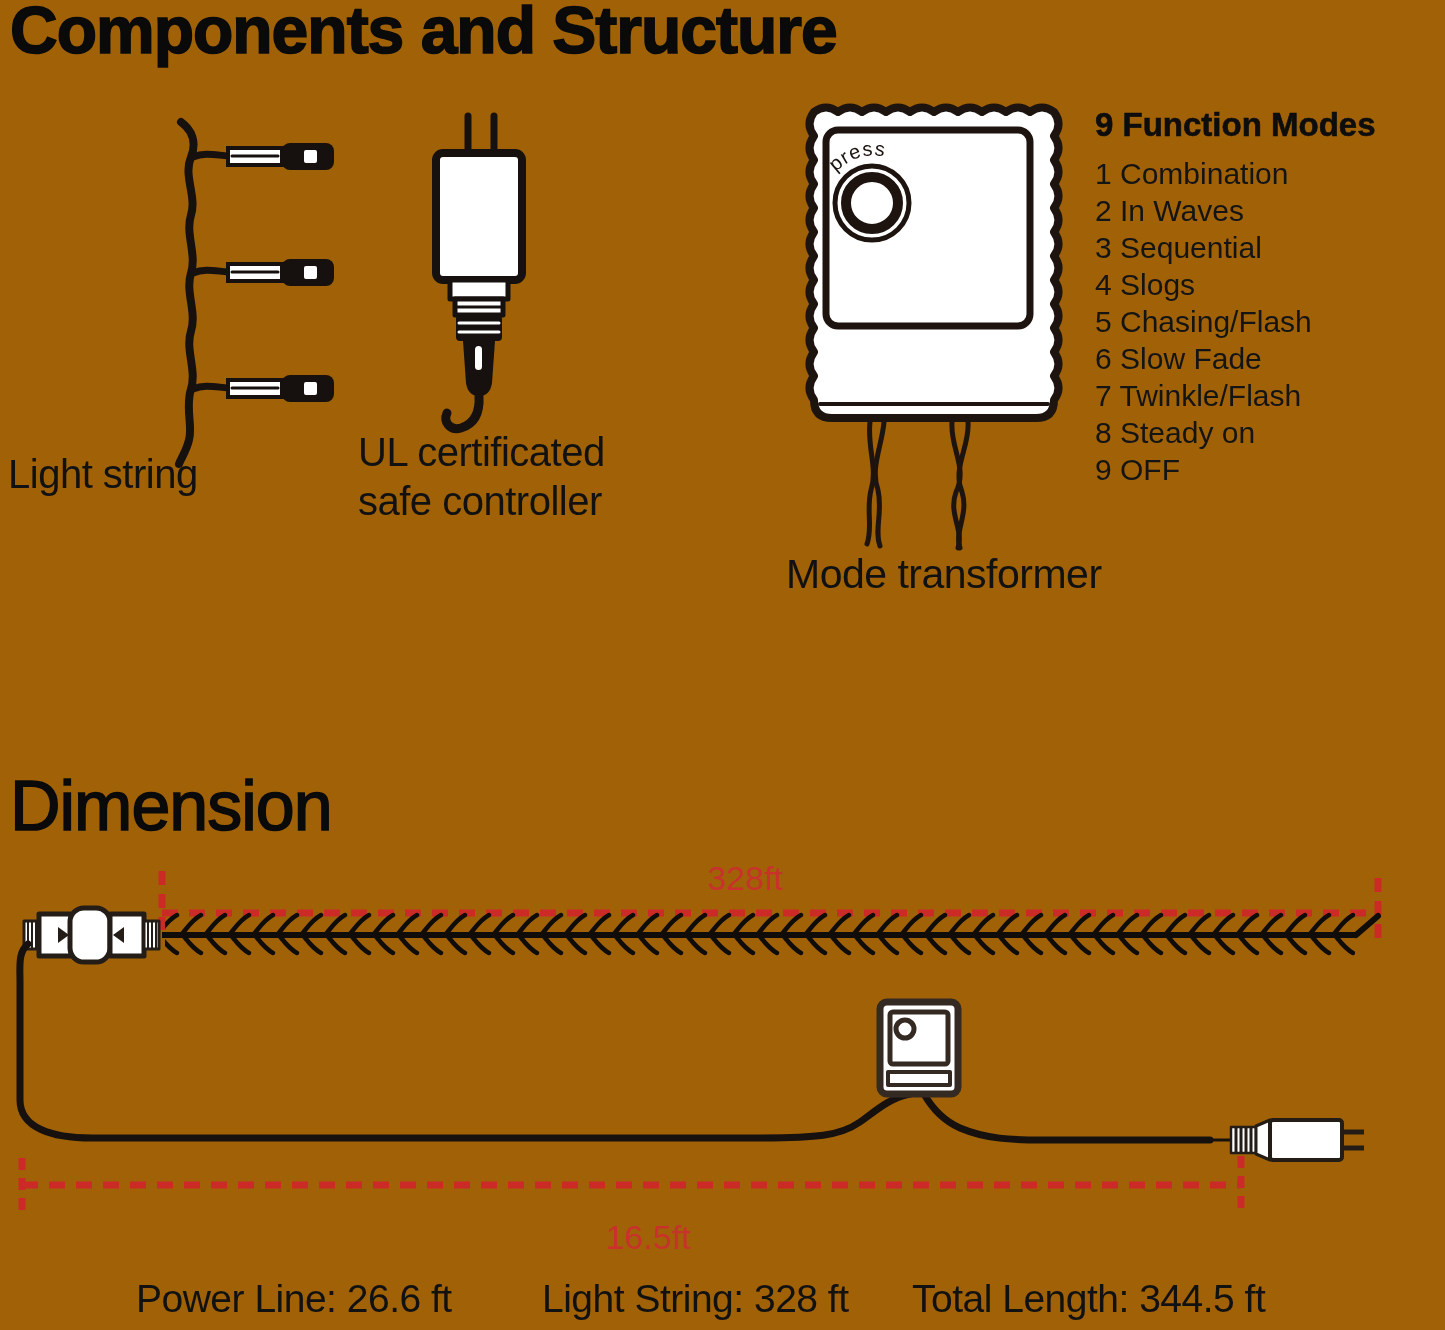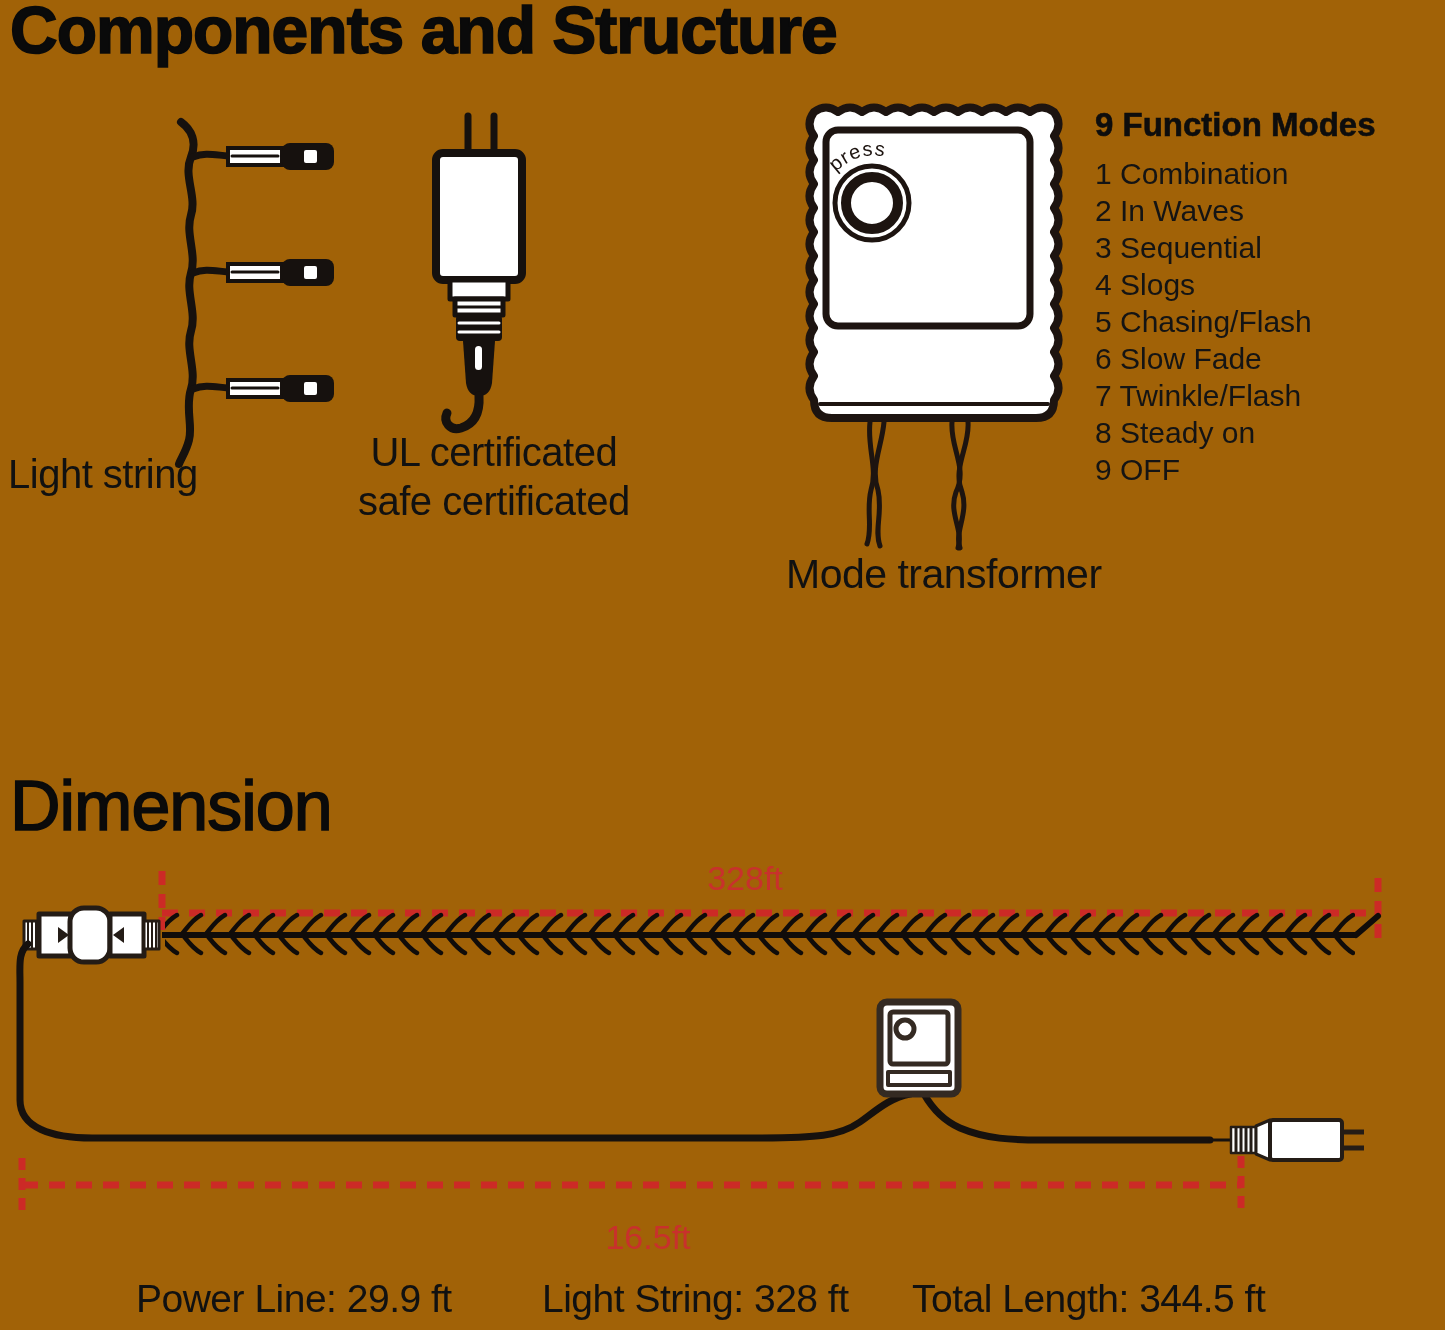--- a/index.html
+++ b/index.html
@@ -18,21 +18,21 @@
     -webkit-text-stroke:1.6px #0a0a0a;
   }
 
   .fig { position:absolute; }
   svg { display:block; overflow:visible; }
   svg text { font-family:"Liberation Sans", sans-serif; }
 
   .fig-label {
     position:absolute; color:#111; font-size:40px; letter-spacing:-0.5px; white-space:nowrap;
   }
-  .two-line { line-height:49px;text-align:center; }
+  .two-line { line-height:49px; }
 
   .modes { position:absolute; left:1095px; top:106px; width:355px; }
   .modes-heading {
     font-size:33px; font-weight:bold; color:#0d0d0d; -webkit-text-stroke:0.6px #0d0d0d;
     margin-bottom:11px; white-space:nowrap;
   }
   .modes-item { font-size:30px; color:#141414; line-height:37px; white-space:nowrap; }
 
   .summary { position:absolute; left:0; top:1277px; width:1445px; height:45px; }
   .summary span { position:absolute; font-size:39px; color:#111; white-space:nowrap; letter-spacing:-0.5px; }
@@ -95,21 +95,21 @@
         <line x1="109" y1="223" x2="149" y2="223" stroke="#fff" stroke-width="3"></line>
         <line x1="109" y1="232" x2="149" y2="232" stroke="#fff" stroke-width="3"></line>
         <path fill="#16110e" stroke="none" d="M113,241 L145,241 L142,283 Q140,296 129,296 Q118,296 116,283 Z"></path>
         <rect x="125" y="246" width="7" height="24" rx="3.5" fill="#fff" stroke="none"></rect>
         <path stroke-width="9" d="M129,296 C130,313 124,324 111,328 C100,331 93,322 97,313"></path>
       </g>
     </svg>
   </div>
   <div class="fig-label two-line" style="left:358px; top:428px;">
     <div>UL certificated</div>
-    <div>safe certificated</div>
+    <div>safe controller</div>
   </div>
 
   <div class="fig" style="left:770px; top:90px;">
     <svg width="330" height="480" viewBox="0 0 330 480">
       <defs>
         <path id="pressArc" d="M62,86 Q98,48 140,80"></path>
       </defs>
       <g stroke="#1d1410" fill="none" stroke-linecap="round" stroke-linejoin="round">
         <path stroke-width="8" fill="#fff" d="M44,22 Q56,13 68,22 Q80,13 92,22 Q104,13 116,22 Q128,13 140,22 Q152,13 164,22 Q176,13 188,22
              Q200,13 212,22 Q224,13 236,22 Q248,13 260,22 Q272,13 284,22
@@ -219,18 +219,18 @@
       <g stroke="#cc2a26" stroke-width="7">
         <line x1="10" y1="335" x2="1229" y2="335" stroke-dasharray="16 11"></line>
         <line x1="10" y1="308" x2="10" y2="364" stroke-dasharray="12 8"></line>
         <line x1="1229" y1="306" x2="1229" y2="362" stroke-dasharray="12 8"></line>
       </g>
       <text x="636" y="399" text-anchor="middle" font-size="34" fill="#c8312c">16.5ft</text>
     </svg>
   </div>
 
   <div class="summary">
-    <span class="sum-1">Power Line: 29.9 ft</span>
+    <span class="sum-1">Power Line: 26.6 ft</span>
     <span class="sum-2">Light String: 328 ft</span>
     <span class="sum-3">Total Length: 344.5 ft</span>
   </div>
 
 </div>
 
 </body></html>

